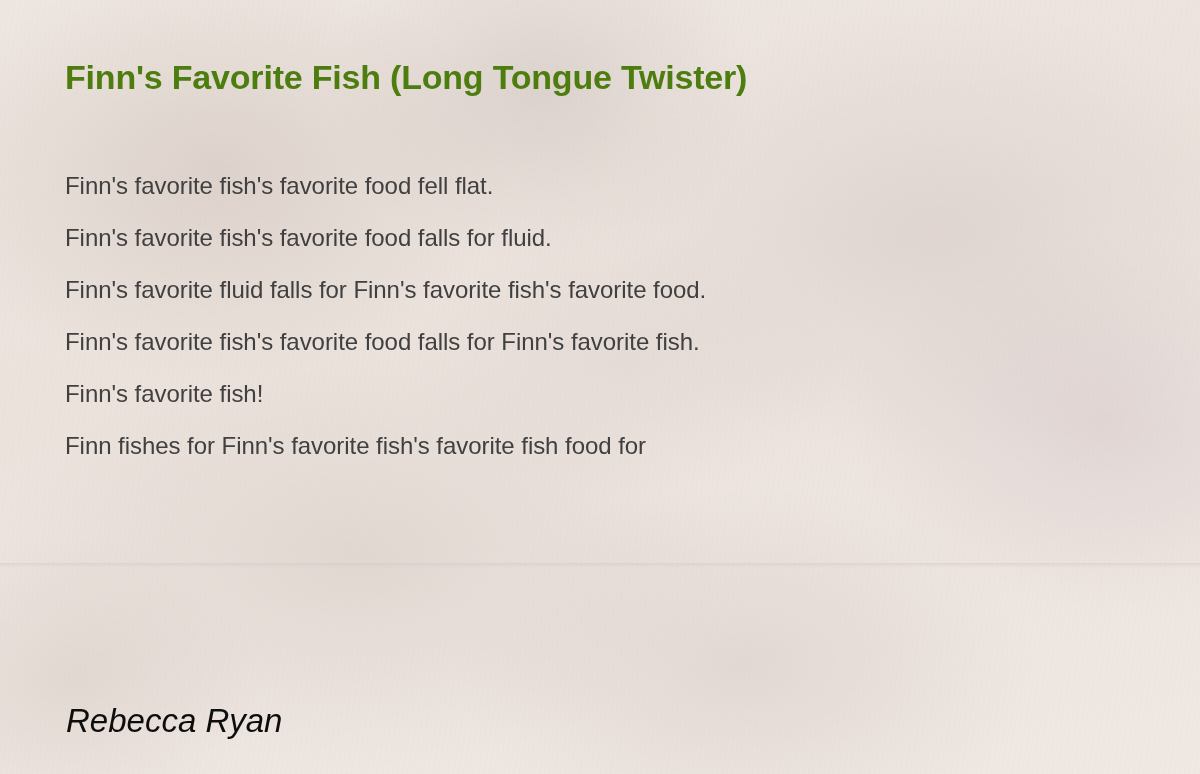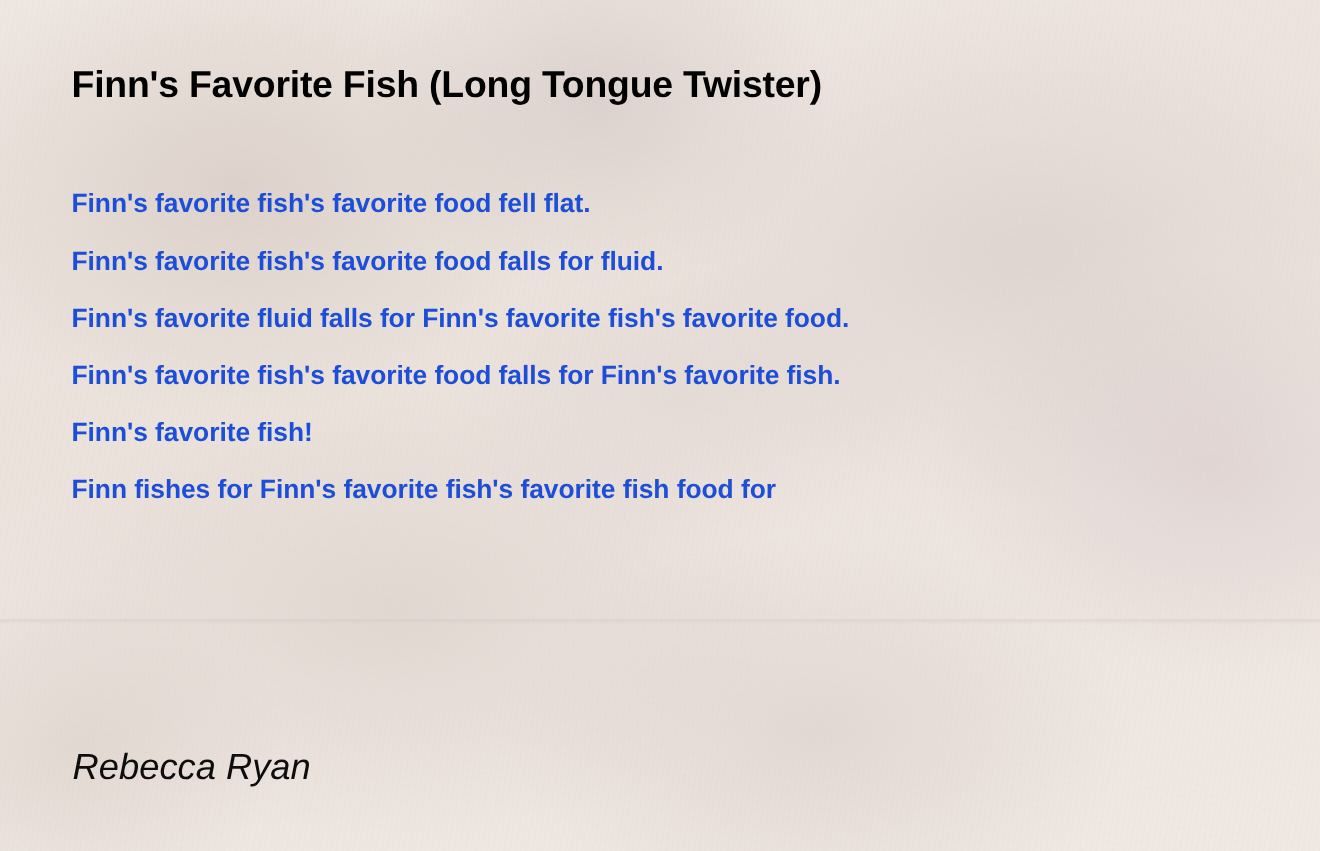--- a/index.html
+++ b/index.html
@@ -82,45 +82,45 @@
 
   .poem-title {
     position: absolute;
     left: 65px;
     top: 55px;
     margin: 0;
     font-size: 34px;
     font-weight: bold;
     line-height: 44px;
     letter-spacing: -0.2px;
-    color: #000000;
+    color: #4d7c0f;
     white-space: nowrap;
   }
 
   .poem-body {
     position: absolute;
     left: 65px;
     top: 160px;
     width: 1080px;
   }
 
   .poem-line {
     margin: 0;
     font-size: 24px;
-    font-weight: bold;
+    font-weight: normal;
     line-height: 52px;
     letter-spacing: -0.05px;
-    color: #1d4ed8;
+    color: #404040;
     white-space: nowrap;
   }
 
   .poem-author {
     position: absolute;
     left: 66px;
-    top: 676px;
+    top: 700px;
     margin: 0;
     font-size: 33px;
     font-weight: normal;
     font-style: italic;
     line-height: 42px;
     color: #0d0d0d;
     white-space: nowrap;
   }
 </style>
 </head>

